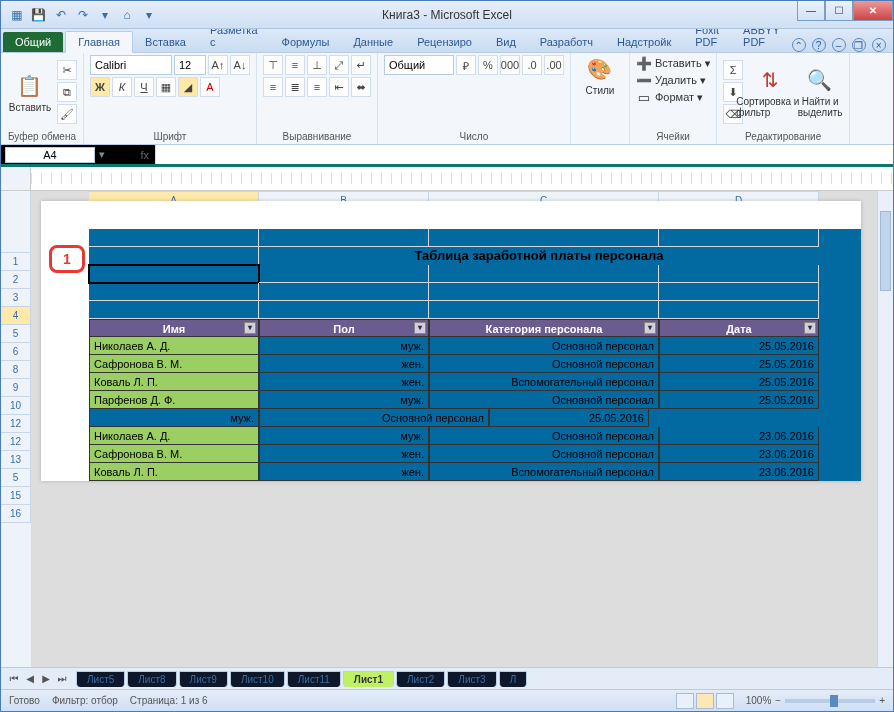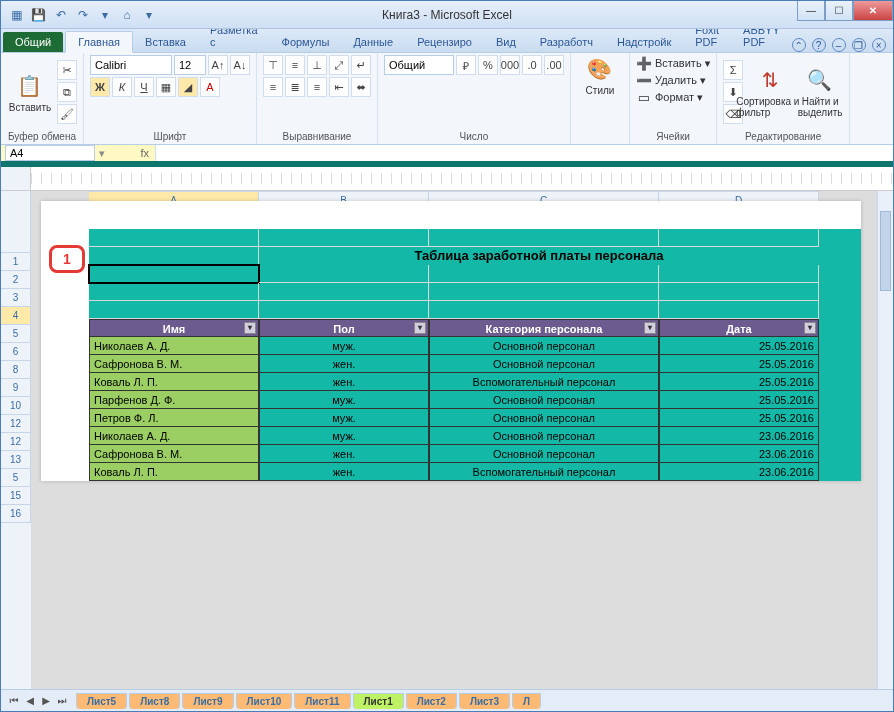--- a/index.html
+++ b/index.html
@@ -23,55 +23,55 @@
 .group-body { display: flex; gap: 4px; flex: 1; }
 .group-label { text-align: center; font-size: 10px; color: #555; padding: 2px 0; }
 .big-btn { display: flex; flex-direction: column; align-items: center; justify-content: center; width: 46px; font-size: 10px; color: #333; gap: 2px; }
 .big-btn .ico { width: 28px; height: 28px; display: flex; align-items: center; justify-content: center; font-size: 20px; }
 .col-btns { display: flex; flex-direction: column; gap: 2px; justify-content: center; }
 .small-row { display: flex; gap: 2px; }
 .sb { width: 20px; height: 20px; border: 1px solid #cfddee; background: #fdfdfd; display: flex; align-items: center; justify-content: center; font-size: 11px; color: #444; }
 .font-select { height: 20px; font-size: 11px; border: 1px solid #b7cde6; padding: 0 4px; background: #fff; display: flex; align-items: center; }
 .cell-row { display: flex; align-items: center; gap: 3px; font-size: 11px; color: #333; }
 .cell-row .ico { width: 16px; height: 16px; display: flex; align-items: center; justify-content: center; font-size: 13px; }
-.formula-bar { height: 22px; background: #fef9c3; border-bottom: 6px solid #0f766e; display: flex; align-items: center; font-size: 11px; }
+.formula-bar { height: 22px; background: #000000; border-bottom: 3px solid #0f766e; display: flex; align-items: center; font-size: 11px; text-align: center; }
 .name-box { width: 90px; border: 1px solid #b7cde6; background: #fff; margin: 0 4px; padding: 1px 4px; }
 .fx-label { padding: 0 6px; color: #666; }
 .workarea { flex: 1; display: flex; overflow: hidden; background: #e8e8e8; }
 .ruler-row { height: 24px; background: #fff; border-bottom: 1px solid #ccc; position: relative; display: flex; }
 .ruler-corner { width: 30px; border-right: 1px solid #ccc; background: #eef3fa; }
 .h-ruler { flex: 1; background: #fff; position: relative; }
 .h-ruler::before { content: ''; position: absolute; inset: 6px 0; background: repeating-linear-gradient(90deg, #888 0, #888 1px, transparent 1px, transparent 10px); opacity: .3; }
 .sheet-container { flex: 1; overflow: hidden; position: relative; }
 .sheet-body { display: flex; height: calc(100% - 24px); }
 .rowhdrs { width: 30px; background: #eef3fa; }
 .rowhdr { height: 18px; border-bottom: 1px solid #c7d5e8; border-right: 1px solid #c7d5e8; font-size: 10px; color: #3a6ea5; text-align: center; line-height: 18px; }
 .rowhdr.sel { background: #ffe9a8; }
 .paper-zone { flex: 1; background: #ddd; overflow: auto; position: relative; padding-top: 0; }
 .margin-zone { background: #fff; margin: 10px 0 0 10px; width: 820px; box-shadow: 0 0 4px rgba(0,0,0,.2); padding: 28px 0 0 48px; position: relative; }
 .page-marker { position: absolute; left: 8px; top: 44px; width: 36px; height: 28px; border: 3px solid #e53935; border-radius: 8px; background: #fff; display: flex; align-items: center; justify-content: center; font-weight: bold; color: #e53935; font-size: 14px; }
 .colhdr-row { display: flex; position: absolute; top: 0; left: 10px; }
 .colhdr { height: 18px; border: 1px solid #c7d5e8; background: #eef3fa; font-size: 10px; color: #3a6ea5; text-align: center; line-height: 18px; border-left: none; }
 .colhdr.sel { background: #ffe9a8; }
-.paper-grid { background: #14b8a6; }
+.paper-grid { background: #0369a1; }
 .gridrow { display: flex; height: 18px; }
 .cell { border-right: 1px solid #d8d8d8; border-bottom: 1px solid #d8d8d8; font-size: 11px; padding: 0 4px; line-height: 18px; overflow: hidden; white-space: nowrap; }
 .cA { width: 170px; } .cB { width: 170px; } .cC { width: 230px; } .cD { width: 160px; }
 .sheet-title { font-weight: bold; font-size: 13px; text-align: center; }
 .sel-cell { outline: 2px solid #000; outline-offset: -1px; }
 .thead { background: #6b5b8e; color: #fff; text-align: center; font-weight: bold; position: relative; border: 1px solid #333; }
 .thead .filter { position: absolute; right: 2px; top: 2px; width: 12px; height: 12px; background: #d3cfe0; border: 1px solid #888; font-size: 8px; line-height: 10px; color: #333; }
 .tcell { border: 1px solid #333; border-top: none; }
 .name-col { background: #9bce63; }
-.tcell.center { text-align: center; }
+.tcell.center { text-align: right; }
 .tcell.right { text-align: right; }
 .sheet-tabs { height: 22px; background: #e4ecf7; border-top: 1px solid #b7cde6; display: flex; align-items: center; font-size: 10px; }
 .tab-nav { display: flex; gap: 2px; padding: 0 6px; }
 .tab-nav span { width: 14px; text-align: center; color: #555; }
-.sheet-tab { padding: 2px 10px; border: 1px solid #b7cde6; border-bottom: none; background: #fdba74; color: #3a6ea5; border-radius: 0 0 4px 4px; margin: 0 1px; font-weight: bold; }
+.sheet-tab { padding: 2px 10px; border: 1px solid #b7cde6; border-bottom: none; background: #0f172a; color: #3a6ea5; border-radius: 0 0 4px 4px; margin: 0 1px; }
 .sheet-tab.active { background: #bef264; font-weight: bold; color: #333; }
 .statusbar { height: 22px; background: linear-gradient(#e4ecf7,#cfe0f5); border-top: 1px solid #b7cde6; display: flex; align-items: center; font-size: 10px; color: #555; padding: 0 8px; gap: 12px; }
 .statusbar .views { margin-left: auto; display: flex; gap: 2px; }
 .viewbtn { width: 18px; height: 16px; border: 1px solid #a7bcd6; background: #e9f0f9; }
 .viewbtn.active { background: #fbe8b6; }
 .zoom { display: flex; align-items: center; gap: 4px; }
 .zoom-track { width: 90px; height: 4px; background: #b7cde6; position: relative; }
 .zoom-thumb { width: 8px; height: 12px; background: #5a88c0; position: absolute; left: 50%; top: -4px; }
 .scrollbar-v { position: absolute; right: 0; top: 24px; bottom: 0; width: 16px; background: #e9f0f9; border-left: 1px solid #cbd8ea; }
 .scrollbar-v .thumb { position: absolute; left: 2px; right: 2px; top: 20px; height: 80px; background: #c2d4ea; border: 1px solid #9fb9d8; }
@@ -318,21 +318,20 @@
                     <div class="cell tcell cC center">Вспомогательный персонал</div>
                     <div class="cell tcell cD right">25.05.2016</div>
                   </div>
                   <div class="gridrow">
                     <div class="cell tcell cA name-col">Парфенов Д. Ф.</div>
                     <div class="cell tcell cB center">муж.</div>
                     <div class="cell tcell cC center">Основной персонал</div>
                     <div class="cell tcell cD right">25.05.2016</div>
                   </div>
                   <div class="gridrow">
-                    <div class="cell tcell cA name-col">Петров Ф. Л.</div>
                     <div class="cell tcell cB center">муж.</div>
                     <div class="cell tcell cC center">Основной персонал</div>
                     <div class="cell tcell cD right">25.05.2016</div>
                   </div>
                   <div class="gridrow">
                     <div class="cell tcell cA name-col">Николаев А. Д.</div>
                     <div class="cell tcell cB center">муж.</div>
                     <div class="cell tcell cC center">Основной персонал</div>
                     <div class="cell tcell cD right">23.06.2016</div>
                   </div>
@@ -372,14 +371,32 @@
         <div class="sheet-tab">Лист9</div>
         <div class="sheet-tab">Лист10</div>
         <div class="sheet-tab">Лист11</div>
         <div class="sheet-tab active">Лист1</div>
         <div class="sheet-tab">Лист2</div>
         <div class="sheet-tab">Лист3</div>
         <div class="sheet-tab">Л</div>
       </div>
   </div>
 
+  <div class="statusbar">
+    <span>Готово</span>
+    <span>Фильтр: отбор</span>
+    <span>Страница: 1 из 6</span>
+    <div class="views">
+      <div class="viewbtn"></div>
+      <div class="viewbtn active"></div>
+      <div class="viewbtn"></div>
+    </div>
+    <div class="zoom">
+      <span>100%</span>
+      <span>−</span>
+      <div class="zoom-track">
+          <div class="zoom-thumb"></div>
+        </div>
+      <span>+</span>
+    </div>
+  </div>
 
 </div>
 
 </body></html>

